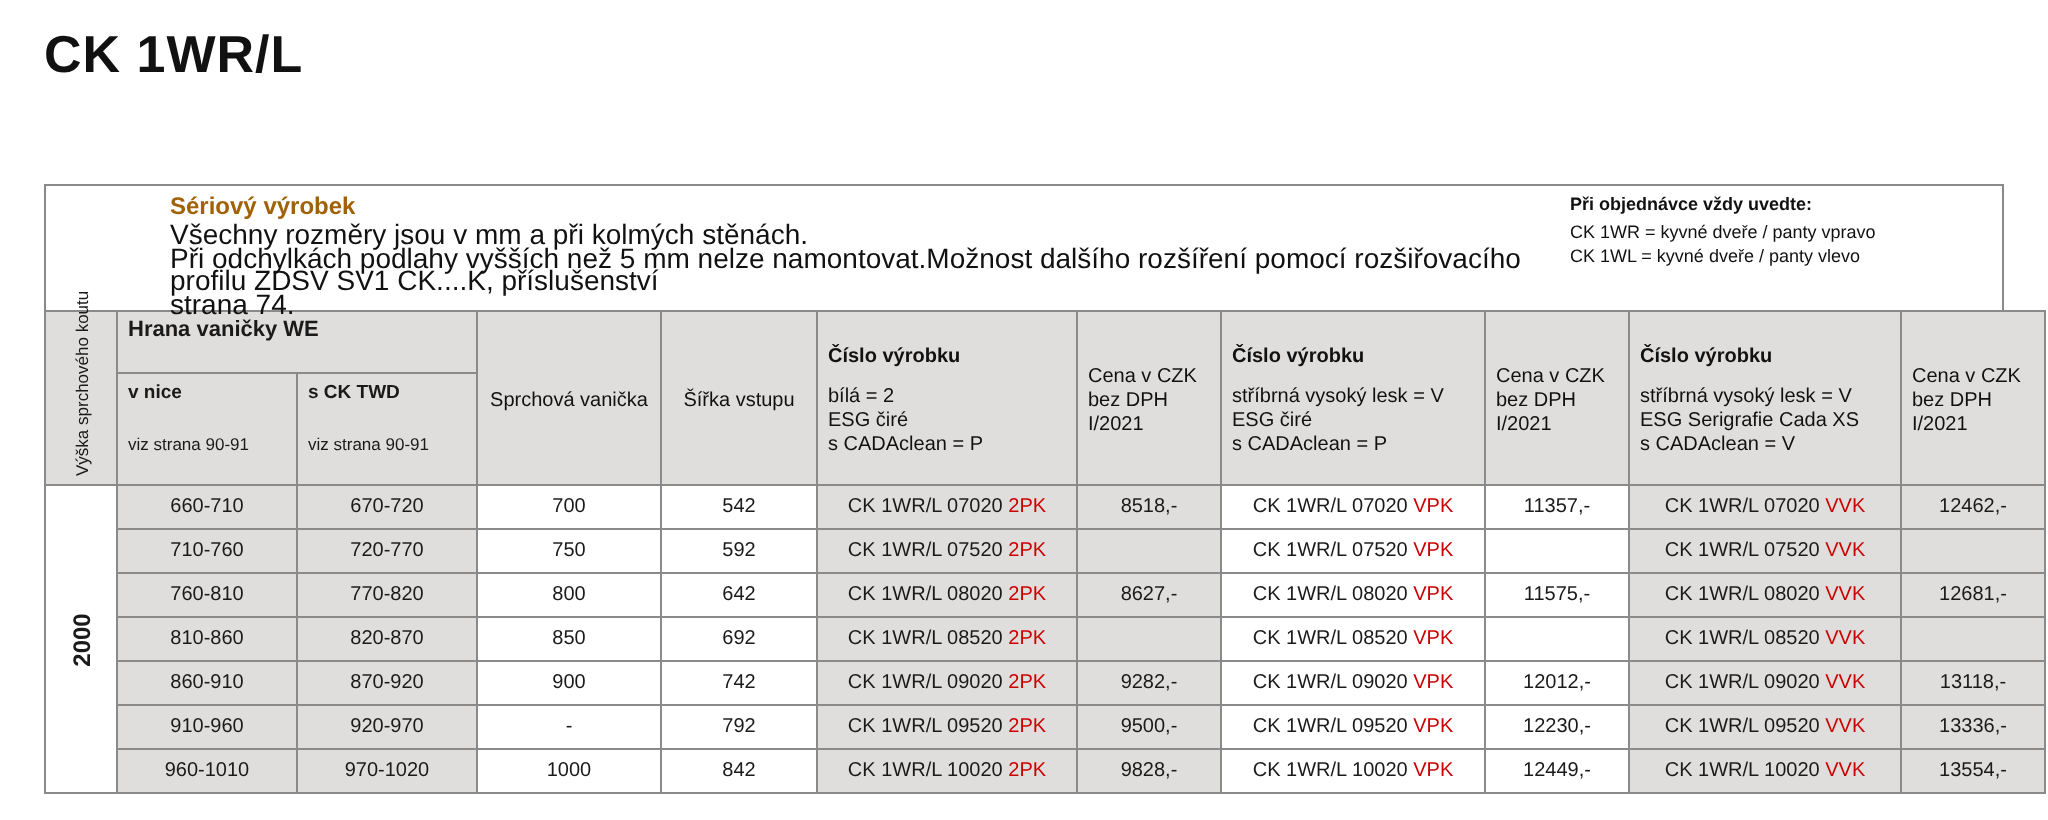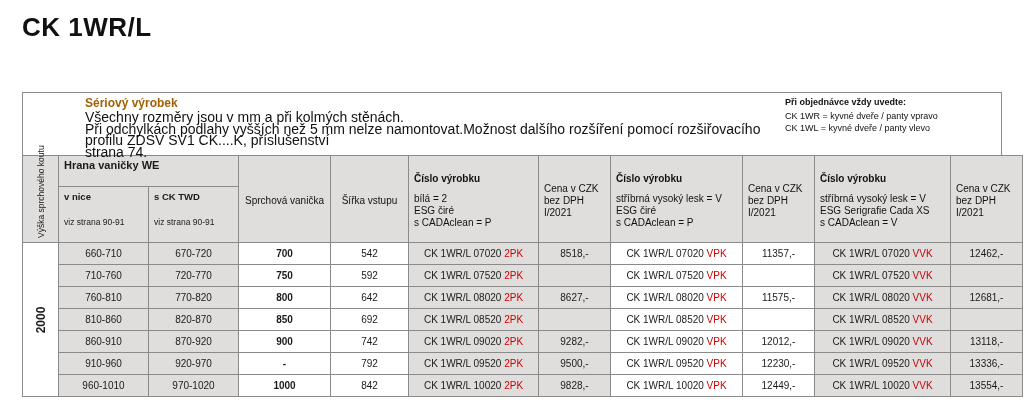--- a/index.html
+++ b/index.html
@@ -159,21 +159,21 @@
   .shade {
     background: #e0dedd;
   }
   .plain {
     background: #ffffff;
   }
   .red {
     color: #cc0000;
   }
   .bold {
-    font-weight: bold;
+    font-weight: normal;
   }
   .vcell {
     width: 28px;
     position: relative;
     background: #ffffff;
   }
   .vcell span {
     position: absolute;
     left: 50%;
     top: 50%;

